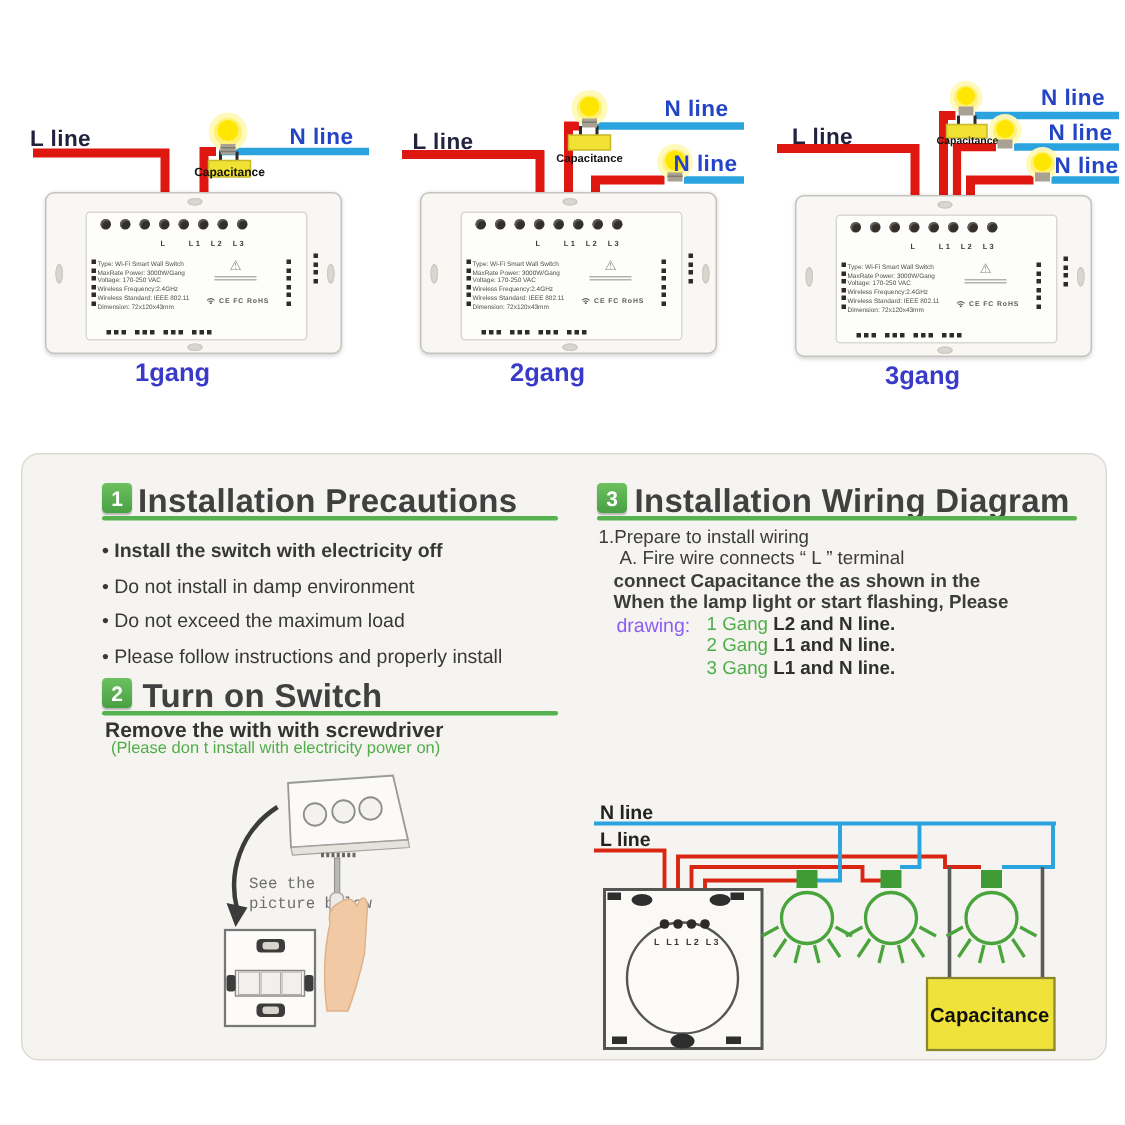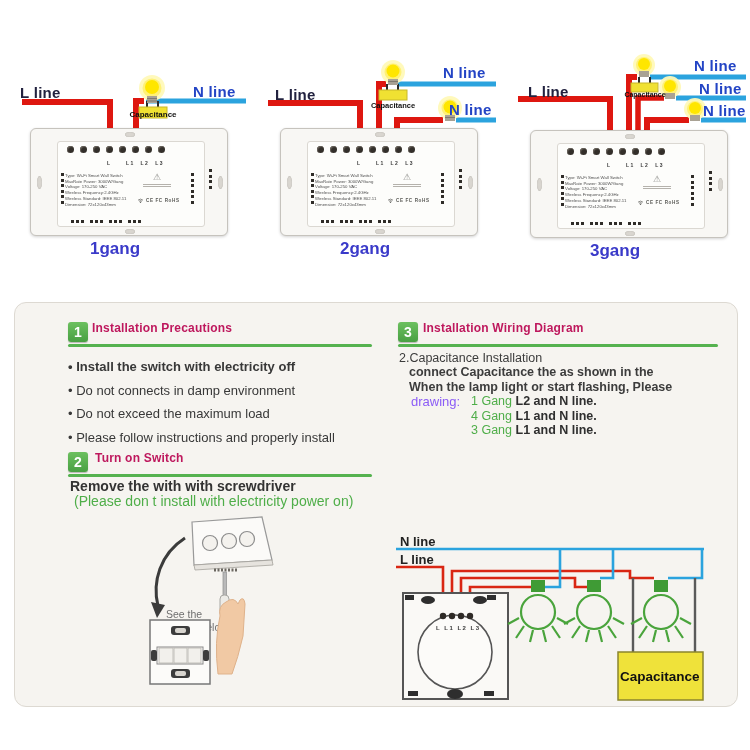--- a/index.html
+++ b/index.html
@@ -36,27 +36,27 @@
   .sw-vents-b span{width:3px;height:3px;background:#2f2c28;margin-right:2px;}
   .sw-vents-b span:nth-child(3n){margin-right:6px;}
   .sw-col{position:absolute;display:grid;grid-template-columns:3px;gap:2.5px;}
   .sw-col span{width:3px;height:3px;background:#2f2c28;}
   
   .card{position:absolute;left:14px;top:302px;width:722px;height:403px;
         background:#f6f4f0;border:1px solid #ddd9d2;border-radius:12px;}
   .badge{position:absolute;left:0;top:0;width:20px;height:20px;border-radius:3px;
          background:linear-gradient(#6cc05f,#49a043);color:#fff;font-size:14px;
          font-weight:bold;text-align:center;line-height:20px;box-shadow:0 1px 1px rgba(0,0,0,.25);}
-  .sec-title{position:absolute;left:26px;top:0;font-size:12px;font-weight:bold;
-             color:#be185d;letter-spacing:.2px;white-space:nowrap;}
+  .sec-title{position:absolute;left:26px;top:0;font-size:22px;font-weight:bold;
+             color:#404040;letter-spacing:.2px;white-space:nowrap;}
   .sec-rule{position:absolute;left:0;height:3px;background:#55b24f;border-radius:2px;}
   .bullet{position:absolute;left:56px;width:330px;font-size:13px;color:#383838;}
   .bullet::before{content:"• ";}
   .s2-sub{position:absolute;font-size:14px;font-weight:bold;color:#333;}
-  .s2-note{position:absolute;font-size:14px;color:#4fae49;}
+  .s2-note{position:absolute;font-size:11px;color:#4fae49;}
   .see-note{position:absolute;font-size:10.5px;color:#6f6f6f;line-height:13px;}
   .s3-line{font-size:12.5px;color:#3c3c3c;line-height:14.4px;white-space:nowrap;}
   .ind{margin-left:14px;}
   .green{color:#4fae49;}
   .semib{font-weight:600;margin-left:10px;}
   .drawrow{margin-left:12px;display:flex;}
   .drawword{font-size:13px;font-weight:normal;color:#8b5cf6;width:60px;}
   .ganglist div{font-size:12.5px;line-height:14.6px;white-space:nowrap;}
   .ganglist .rest{color:#2f2f2f;font-weight:600;}
 </style>
@@ -383,32 +383,32 @@
     <div class="gang-caption" style="top:241px;">3gang</div>
   </div>
 
   <div class="card"></div>
 
   <div>
     <span class="badge abs" style="left:68px;top:322px;">1</span>
     <span class="sec-title abs" style="left:92px;top:321px;">Installation Precautions</span>
     <div class="sec-rule abs" style="left:68px;top:344px;width:304px;"></div>
     <div class="bullet" style="left:68px;top:359px;font-weight:bold;">Install the switch with electricity off</div>
-    <div class="bullet" style="left:68px;top:383px;">Do not connects in damp environment</div>
+    <div class="bullet" style="left:68px;top:383px;">Do not install in damp environment</div>
     <div class="bullet" style="left:68px;top:406px;">Do not exceed the maximum load</div>
     <div class="bullet" style="left:68px;top:430px;">Please follow instructions and properly install</div>
   </div>
 
   <div>
     <span class="badge abs" style="left:68px;top:452px;">2</span>
     <span class="sec-title abs" style="left:95px;top:451px;">Turn on Switch</span>
     <div class="sec-rule abs" style="left:68px;top:474px;width:304px;"></div>
     <div class="s2-sub abs" style="left:70px;top:478px;">Remove the with with screwdriver</div>
     <div class="s2-note abs" style="left:74px;top:493px;">(Please don t  install with electricity power on)</div>
-    <div class="see-note abs" style="left:166px;top:608px;">
+    <div class="see-note abs" style="left:166px;top:584px;font-family:Liberation Mono, monospace;">
       <div>See the</div>
       <div>picture below</div>
     </div>
     <svg class="abs" style="left:130px;top:508px;" width="250" height="195">
       <g>
         <path d="M62,14 L132,9 L142,52 L64,57 Z" fill="#fbfaf8" stroke="#999" stroke-width="1.2"></path>
         <circle cx="80" cy="35" r="7.5" fill="#f4f2ee" stroke="#8d8d8d" stroke-width="1.2"></circle>
         <circle cx="99" cy="33" r="7.5" fill="#f4f2ee" stroke="#8d8d8d" stroke-width="1.2"></circle>
         <circle cx="117" cy="31" r="7.5" fill="#f4f2ee" stroke="#8d8d8d" stroke-width="1.2"></circle>
         <path d="M64,57 L142,52 L143,57 L65,62 Z" fill="#e6e3de" stroke="#a5a29c" stroke-width="0.8"></path>
@@ -437,28 +437,29 @@
         <rect x="45" y="163" width="11" height="5" rx="2" fill="#d8d5cf"></rect>
       </g>
     </svg>
   </div>
 
   <div>
     <span class="badge abs" style="left:398px;top:322px;">3</span>
     <span class="sec-title abs" style="left:423px;top:321px;">Installation Wiring Diagram</span>
     <div class="sec-rule abs" style="left:398px;top:344px;width:320px;"></div>
     <div class="abs" style="left:399px;top:351px;width:330px;">
-      <div class="s3-line">2.Capacitance Installation</div>
+      <div class="s3-line">1.Prepare to install wiring</div>
+      <div class="s3-line ind">A. Fire wire connects “ L ” terminal</div>
       <div class="s3-line semib">connect Capacitance the  as shown in the</div>
       <div class="s3-line semib">When the lamp light or start flashing, Please</div>
       <div class="drawrow">
         <div class="drawword">drawing:</div>
         <div class="ganglist">
           <div><span class="green">1 Gang</span> <span class="rest">L2 and N line.</span></div>
-          <div><span class="green">4 Gang</span> <span class="rest">L1 and N line.</span></div>
+          <div><span class="green">2 Gang</span> <span class="rest">L1 and N line.</span></div>
           <div><span class="green">3 Gang</span> <span class="rest">L1 and N line.</span></div>
         </div>
       </div>
     </div>
 
     <svg class="abs" style="left:392px;top:536px;" width="345" height="172">
       <path d="M4,13 H312" stroke="#2ba3de" stroke-width="2.6" fill="none"></path>
       <path d="M4,31 H51 V80" stroke="#d92613" stroke-width="2.6" fill="none"></path>
       <path d="M60,80 V35 H238 V42 H262" stroke="#d92613" stroke-width="2.6" fill="none"></path>
       <path d="M69,80 V42 H183 V51 H196" stroke="#d92613" stroke-width="2.6" fill="none"></path>

